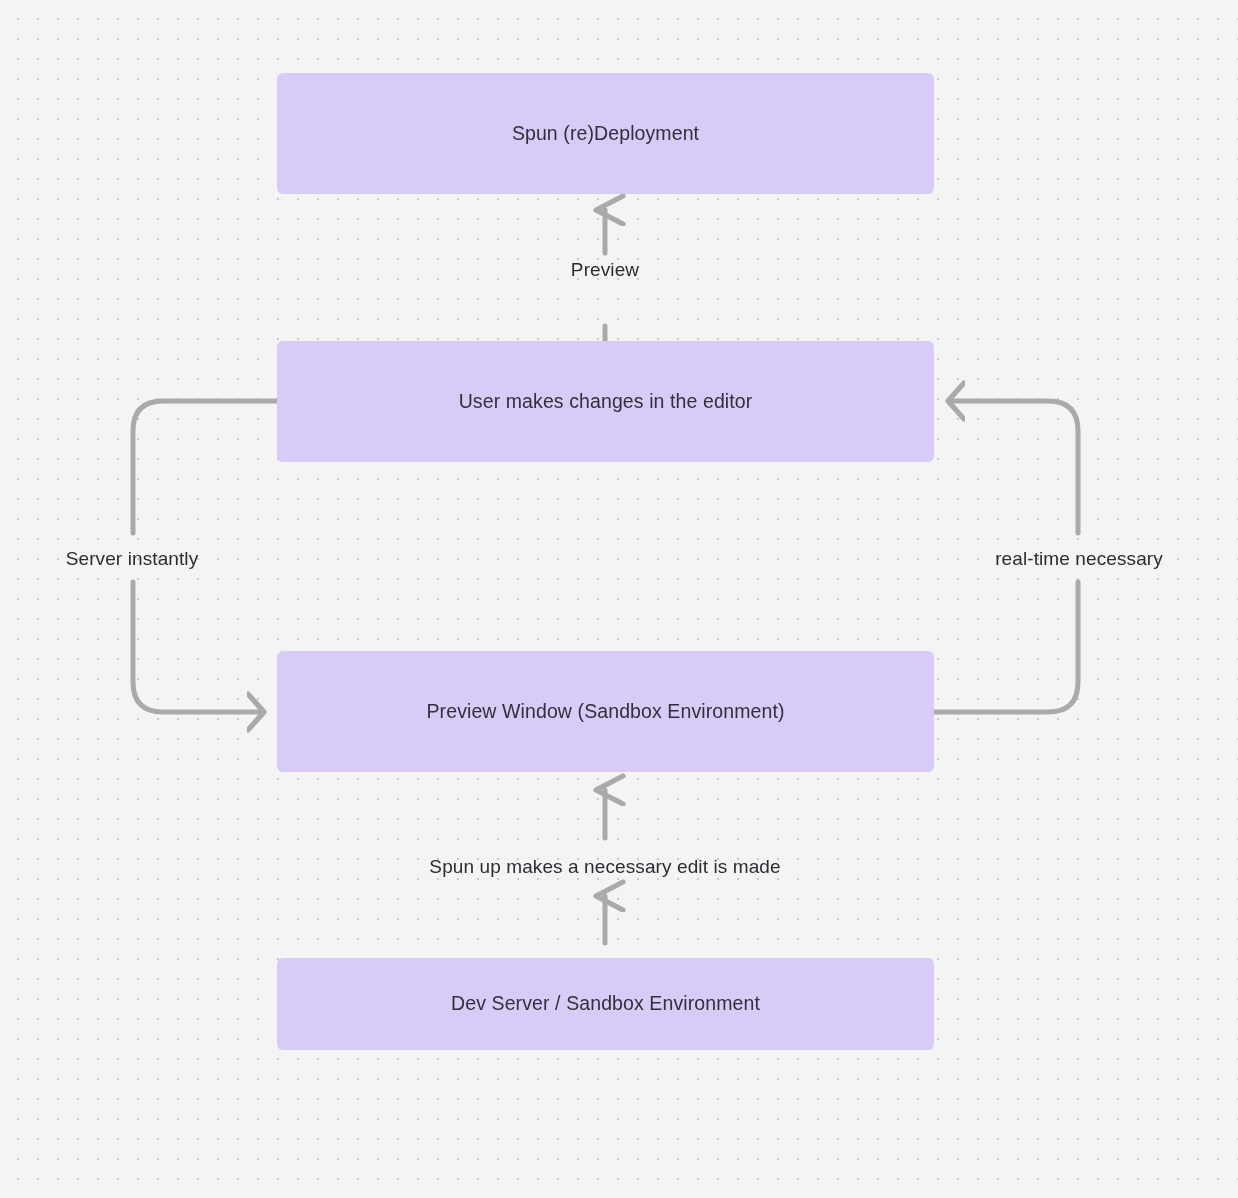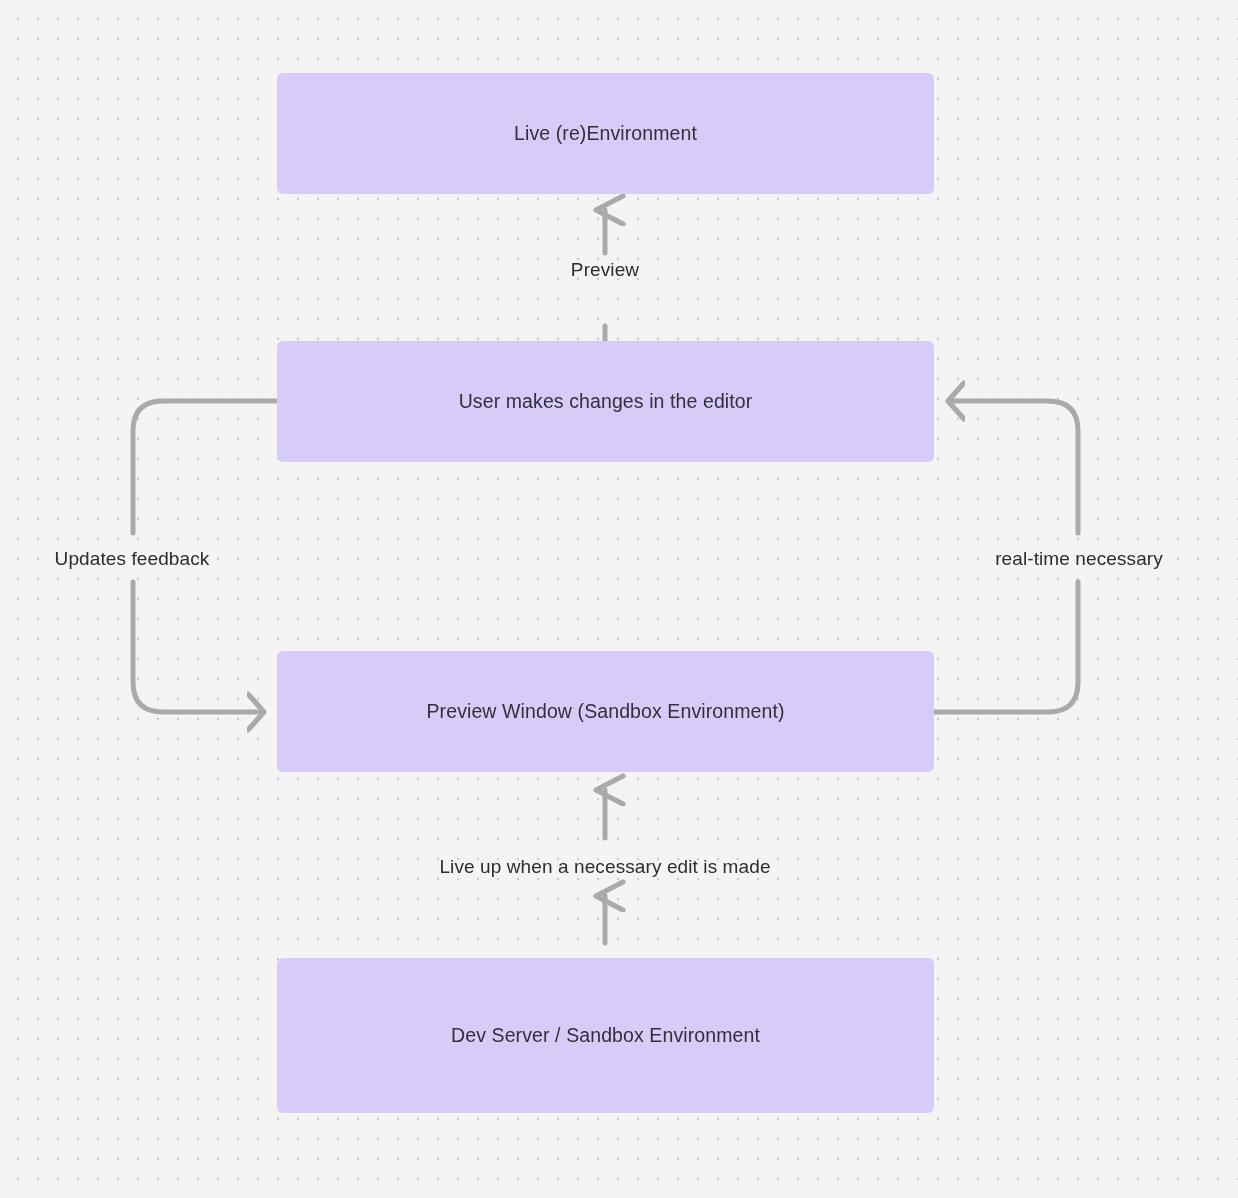--- a/index.html
+++ b/index.html
@@ -88,36 +88,36 @@
       <path d="M 1078 533 L 1078 431 Q 1078 401 1048 401 L 950 401" fill="none" stroke="#aaaaaa" stroke-width="5" stroke-linecap="round" stroke-linejoin="round" marker-end="url(#arrow-head)"></path>
     </g>
 
     <g>
       <path d="M 605 838 L 605 790" fill="none" stroke="#aaaaaa" stroke-width="5" stroke-linecap="round" marker-end="url(#arrow-up)"></path>
       <path d="M 605 896 L 605 943" fill="none" stroke="#aaaaaa" stroke-width="5" stroke-linecap="round" marker-end="url(#arrow-up)" transform="rotate(180 605 919.5)"></path>
     </g>
   </svg>
 
   <div class="node" style="left:277px; top:73px; width:657px; height:121px;">
-    <span class="node-label">Live (re)Environment</span>
+    <span class="node-label">Spun (re)Deployment</span>
   </div>
 
   <div class="node" style="left:277px; top:651px; width:657px; height:121px;">
     <span class="node-label">Preview Window (Sandbox Environment)</span>
   </div>
 
   <div class="node" style="left:277px; top:341px; width:657px; height:121px;">
     <span class="node-label">User makes changes in the editor</span>
   </div>
 
-  <div class="node" style="left:277px; top:958px; width:657px; height:155px;">
+  <div class="node" style="left:277px; top:958px; width:657px; height:92px;">
     <span class="node-label">Dev Server / Sandbox Environment</span>
   </div>
 
   <div class="edge-label" style="left:605px; top:269px;">Preview</div>
 
-  <div class="edge-label" style="left:132px; top:558px;">Updates feedback</div>
+  <div class="edge-label" style="left:132px; top:558px;">Server instantly</div>
 
   <div class="edge-label" style="left:1079px; top:558px;">real-time necessary</div>
 
-  <div class="edge-label" style="left:605px; top:866px;">Live up when a necessary edit is made</div>
+  <div class="edge-label" style="left:605px; top:866px;">Spun up makes a necessary edit is made</div>
 
 </div>
 
 </body></html>

